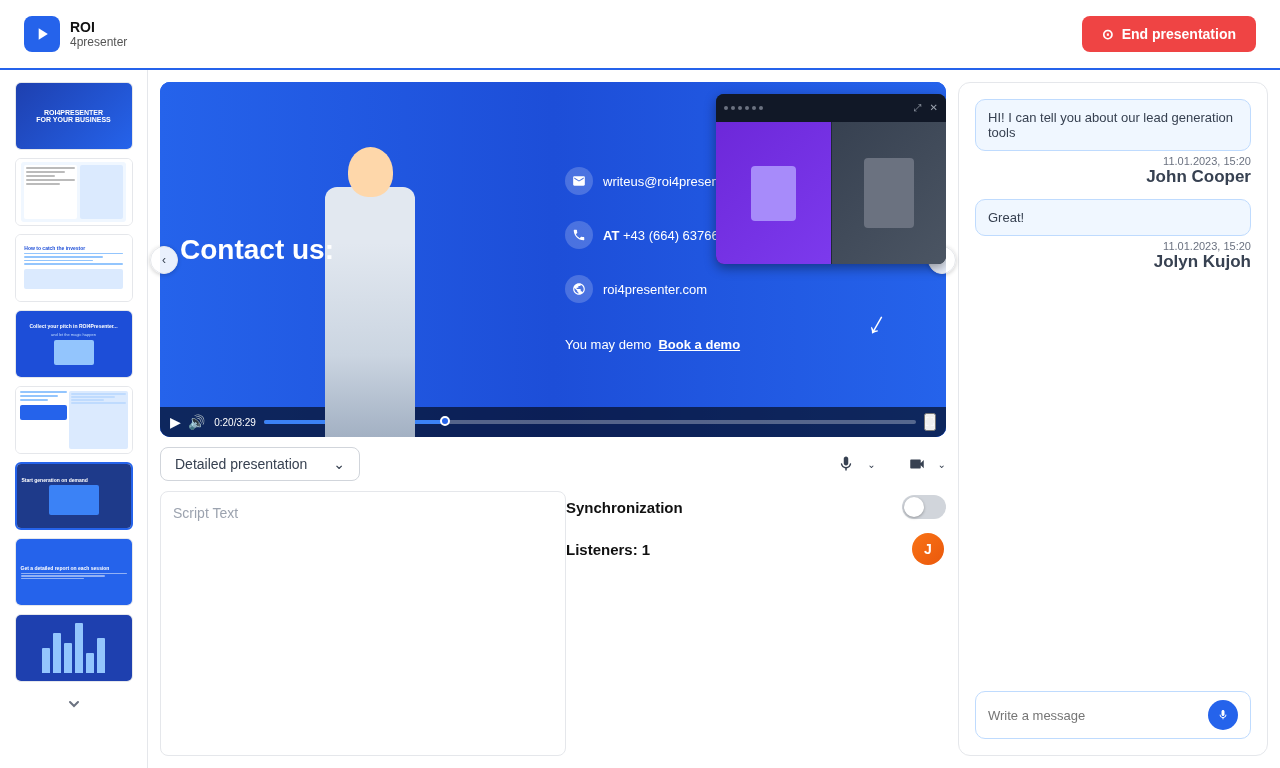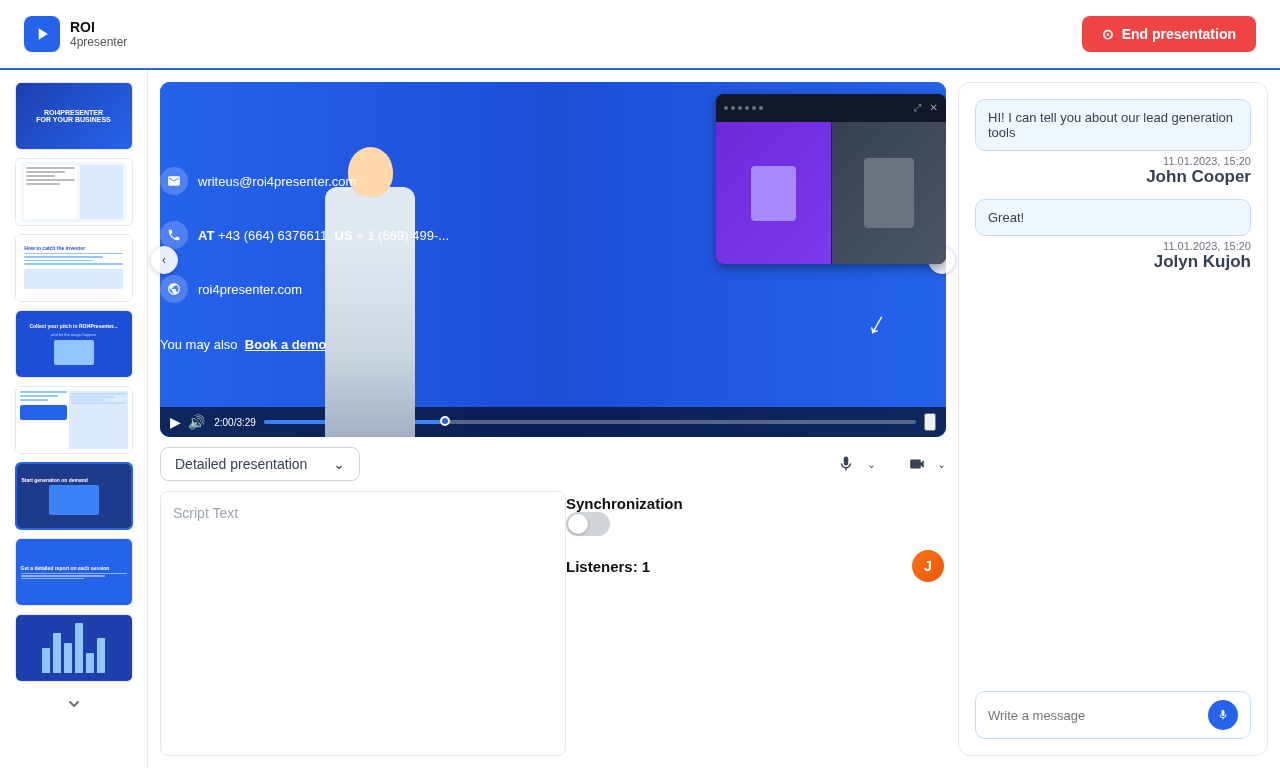--- a/index.html
+++ b/index.html
@@ -190,21 +190,21 @@
     }
     .script-area {
       flex: 1; border: 1.5px solid #e5e7eb; border-radius: 8px;
       padding: 12px; min-height: 100px;
     }
     .script-placeholder { color: #9ca3af; font-size: 14px; }
     .sync-controls {
       flex: 1; display: flex; flex-direction: column; gap: 12px; padding: 4px 0;
     }
     .sync-row {
-      display: flex; justify-content: space-between; flex-direction: column;
+      display: flex; align-items: center; justify-content: space-between;
     }
     .sync-label { font-size: 15px; font-weight: 600; color: #111; }
     .toggle-switch {
       width: 44px; height: 24px; border-radius: 12px; position: relative;
       cursor: pointer;
     }
     .toggle-off { background: #d1d5db; }
     .toggle-on { background: #2563eb; }
     .toggle-knob {
       width: 20px; height: 20px; background: white; border-radius: 50%;
@@ -406,20 +406,23 @@
 
       <div class="main-slide">
         <div class="slide-content">
           <div class="slide-bg-gradient"></div>
 
           <div class="person-wrap">
             <div class="person-head"></div>
             <div class="person-body"></div>
           </div>
 
+          <div class="slide-left-section">
+            <div class="slide-title">Contact us:</div>
+          </div>
 
           <div class="slide-right">
 
             <div class="contact-row">
               <div class="contact-icon">
                 <svg width="14" height="14" viewBox="0 0 24 24" fill="white">
                   <path d="M20 4H4c-1.1 0-2 .9-2 2v12c0 1.1.9 2 2 2h16c1.1 0 2-.9 2-2V6c0-1.1-.9-2-2-2zm0 4l-8 5-8-5V6l8 5 8-5v2z"></path>
                 </svg>
               </div>
               <span class="contact-text">writeus@roi4presenter.com</span>
@@ -442,21 +445,21 @@
             <div class="contact-row">
               <div class="contact-icon">
                 <svg width="14" height="14" viewBox="0 0 24 24" fill="white">
                   <path d="M12 2C6.48 2 2 6.48 2 12s4.48 10 10 10 10-4.48 10-10S17.52 2 12 2zm-1 17.93c-3.95-.49-7-3.85-7-7.93 0-.62.08-1.21.21-1.79L9 15v1c0 1.1.9 2 2 2v1.93zm6.9-2.54c-.26-.81-1-1.39-1.9-1.39h-1v-3c0-.55-.45-1-1-1H8v-2h2c.55 0 1-.45 1-1V7h2c1.1 0 2-.9 2-2v-.41c2.93 1.19 5 4.06 5 7.41 0 2.08-.8 3.97-2.1 5.39z"></path>
                 </svg>
               </div>
               <span class="contact-text">roi4presenter.com</span>
             </div>
 
             <div class="book-demo-row">
-              <span>You may also</span>
+              <span>You may demo</span>
               &nbsp;<a class="book-demo-link">Book a demo</a>
             </div>
 
 
             <div style="position:absolute; right:60px; bottom:30px; color:white; font-size:32px; transform:rotate(30deg);">↓</div>
           </div>
 
           <div class="video-overlay">
             <div class="video-overlay-header">
               <div class="video-dots">
@@ -483,21 +486,21 @@
                   <div style="width:50px;height:70px;background:#6b7280;border-radius:4px;"></div>
                 </div>
               </div>
             </div>
           </div>
 
           <div class="video-controls">
             <button class="vc-btn">▶</button>
             <button class="vc-btn">🔊</button>
             <span class="vc-time">
-              <span>2:00</span>/<span>3:29</span>
+              <span>0:20</span>/<span>3:29</span>
             </span>
             <div class="progress-bar-container">
               <div class="progress-bar-fill">
                 <div class="progress-knob"></div>
               </div>
             </div>
             <button class="vc-expand">⛶</button>
           </div>
         </div>
       </div>

